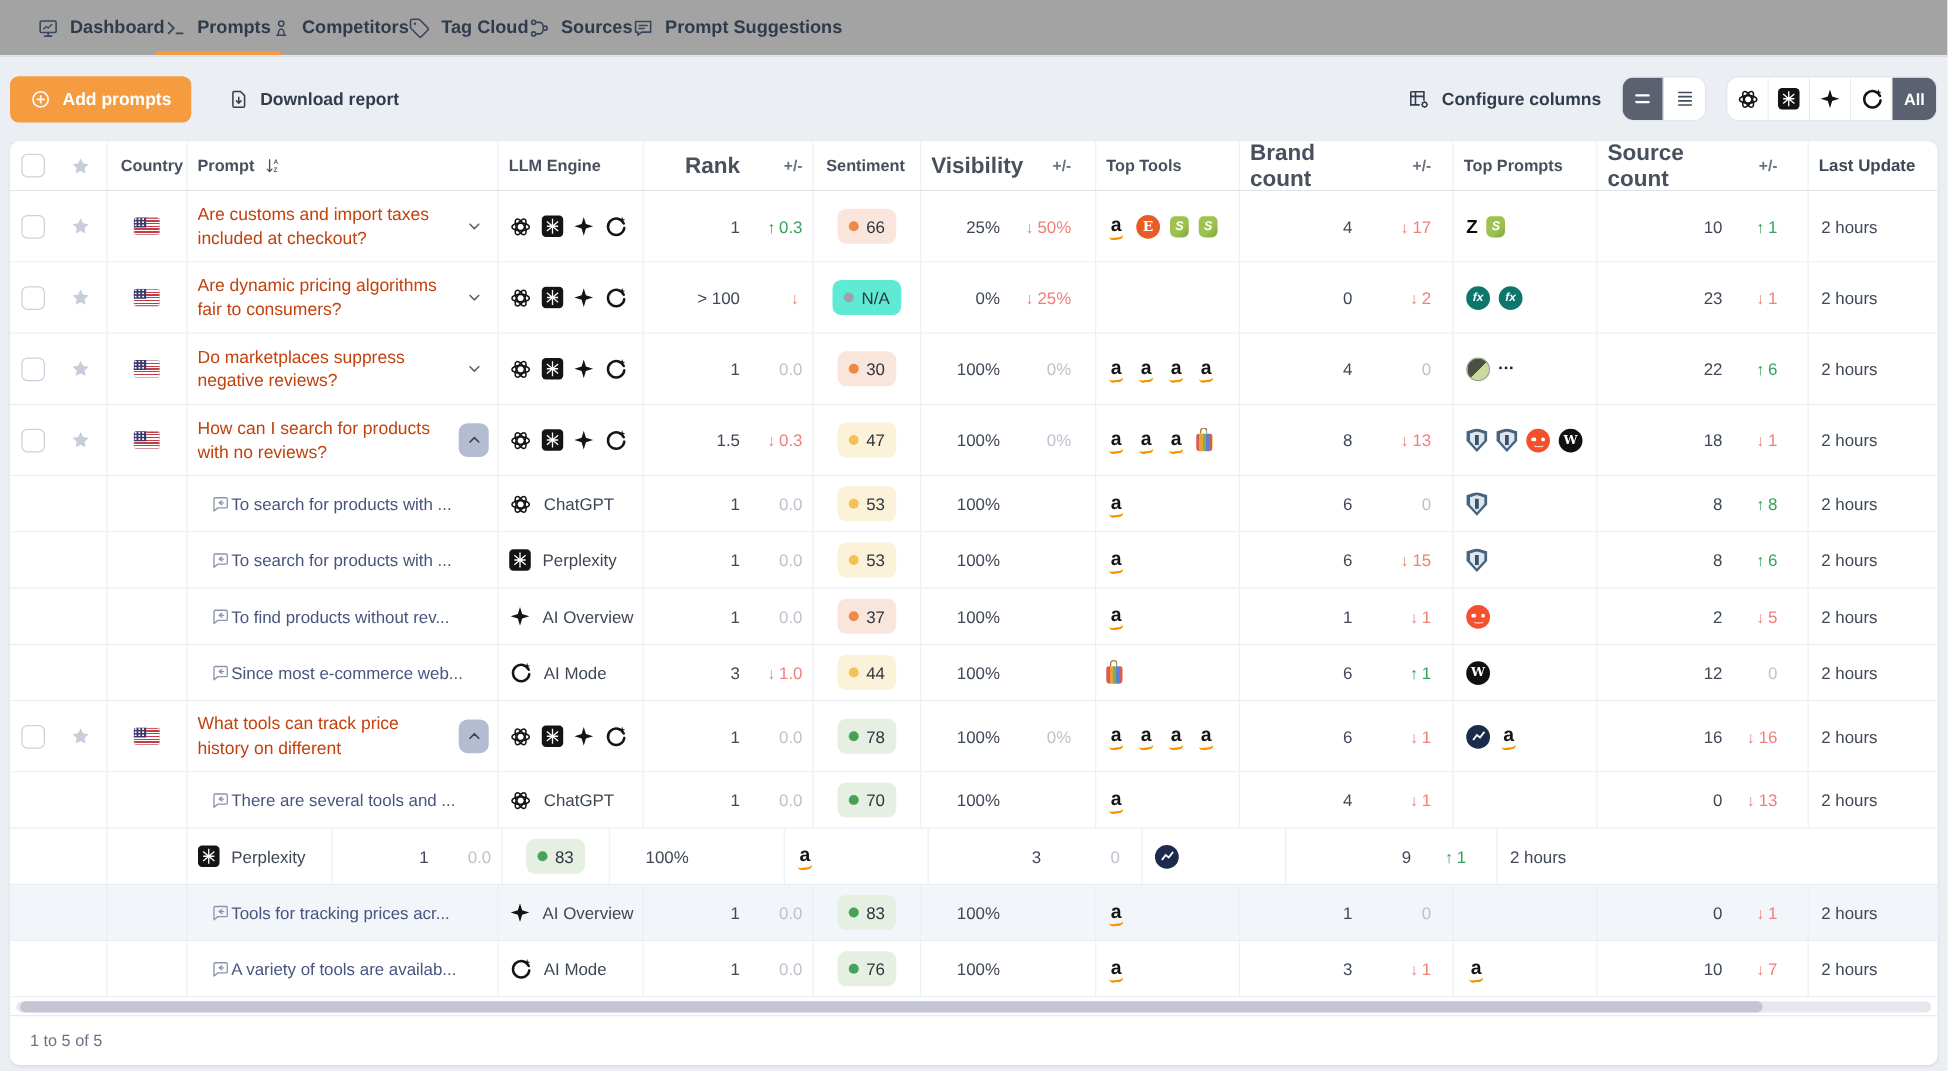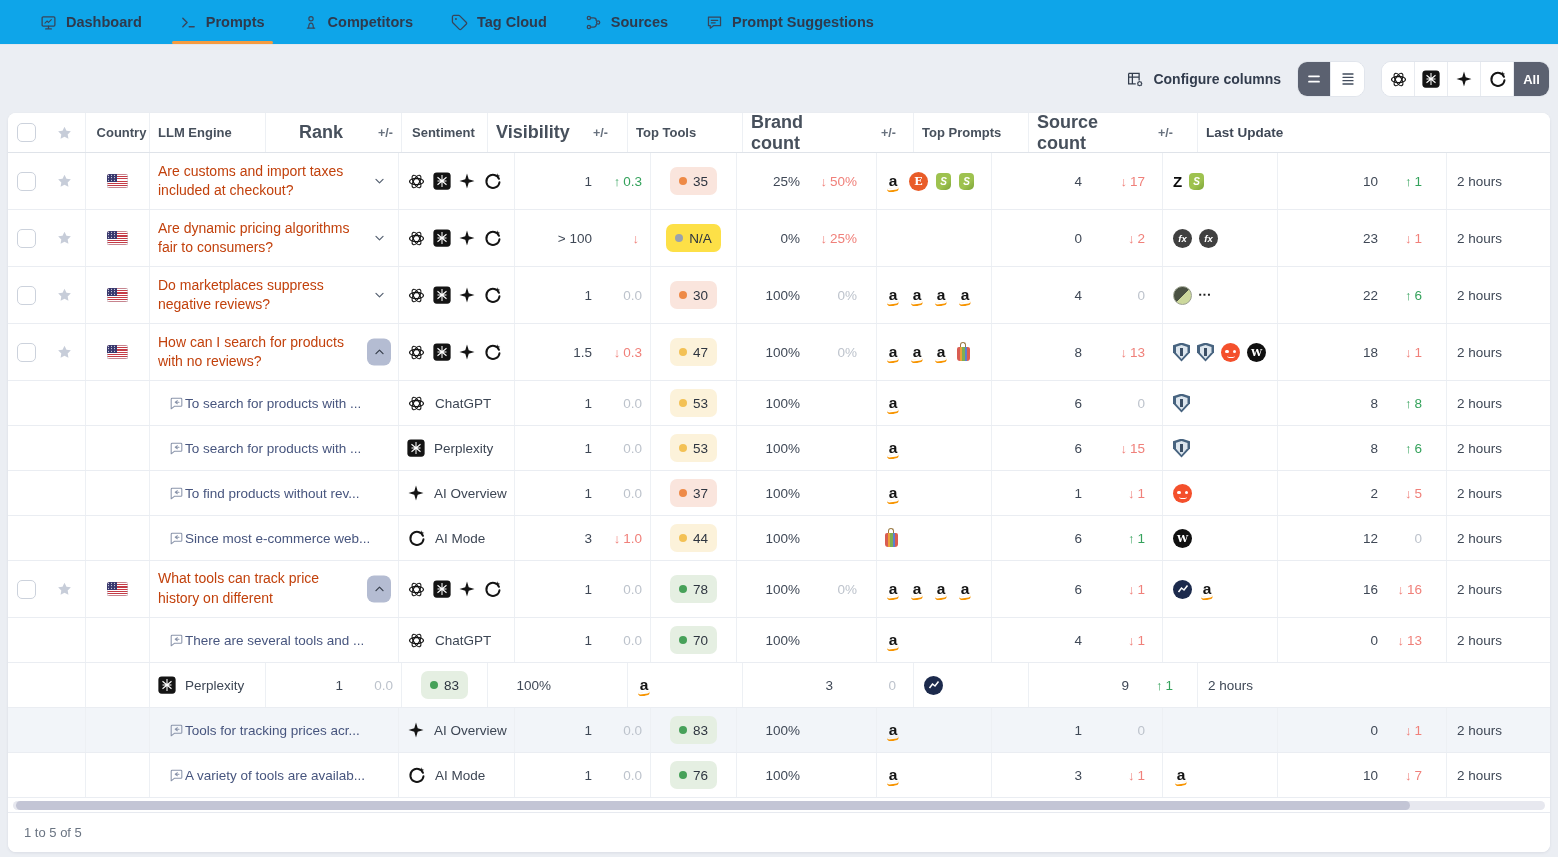--- a/index.html
+++ b/index.html
@@ -1,20 +1,20 @@
 <!DOCTYPE html>
 <html><head>
 <meta charset="utf-8">
 <style>
   *{box-sizing:border-box;margin:0;padding:0}
   body{width:1558px;height:857px;overflow:hidden;background:#ebeef3;
        font-family:"Liberation Sans","DejaVu Sans",sans-serif;color:#3d4654}
   
-  .nav{height:45px;background:#0ea5e9;border-bottom:1px solid #e3e7ed;display:flex;align-items:center;
-       padding-left:40px;gap:38px}
+  .nav{height:45px;background:#a3a3a3;border-bottom:1px solid #e3e7ed;display:flex;align-items:center;
+       padding-left:30px;}
   .tab{display:flex;align-items:center;gap:9px;font-size:14.5px;font-weight:600;color:#2f3a4d;
        height:100%;position:relative;cursor:pointer}
   .tab.active::after{content:"";position:absolute;left:-8px;right:-8px;bottom:0;height:3px;
        background:#f59b40;border-radius:2px}
   
   .toolbar{height:68px;display:flex;align-items:center;padding:0 8px}
   .tleft{display:flex;align-items:center;gap:30px}
   .addbtn{background:#f59b40;color:#fff;border:none;border-radius:7px;height:37px;padding:0 16px;
        display:flex;gap:9px;align-items:center;font-size:14px;font-weight:600;cursor:pointer;font-family:inherit}
   .ghostbtn{display:flex;gap:9px;align-items:center;color:#323c4d;font-size:14px;font-weight:600;
@@ -67,38 +67,38 @@
   .exp{position:absolute;right:7px;top:50%;transform:translateY(-50%);width:24px;height:27px;border:none;
        border-radius:7px;background:transparent;display:flex;align-items:center;justify-content:center;cursor:pointer}
   .exp.open{background:#b4bcd2}
   .elabel{font-size:13.5px;color:#3d4654;margin-left:2px}
   .badge{display:inline-flex;align-items:center;gap:6px;height:28px;padding:0 9px;border-radius:7px;
        font-size:13.5px;color:#2e3540}
   .dot{width:8px;height:8px;border-radius:50%;display:inline-block}
   .t-orange{background:#fae5dd}.t-orange .dot{background:#ee8a47}
   .t-yellow{background:#fcf2da}.t-yellow .dot{background:#f3c155}
   .t-green{background:#e5efe2}.t-green .dot{background:#47a159}
-  .t-grey{background:#fde047}.t-grey .dot{background:#9ba2ac}
+  .t-grey{background:#5eead4}.t-grey .dot{background:#9ba2ac}
   .cbx{display:inline-block;width:19px;height:19px;border:1.6px solid #ccd2dc;border-radius:5px;background:#fff;cursor:pointer}
   .ic,.js-icon{display:inline-flex;align-items:center;justify-content:center;line-height:1}
   
   .amz{position:relative;width:16px;height:21px;display:inline-flex;align-items:center;justify-content:center;
        font-weight:700;font-size:15.5px;color:#141414}
   .amz i{position:absolute;left:2px;width:12px;height:4px;bottom:0;border-bottom:2px solid #f79400;
        border-radius:0 0 10px 10px;transform:rotate(-8deg)}
   .etsy{width:19px;height:19px;border-radius:50%;background:#e95c28;color:#fff;text-align:center;
        font-family:"DejaVu Serif",serif;font-weight:700;font-size:11px;line-height:19px}
   .shopf{width:15px;height:17px;border-radius:4px 4px 5px 5px;background:linear-gradient(135deg,#9ec24f 60%,#7ba338);
        color:#fff;font-weight:700;font-size:10px;line-height:17px;text-align:center;font-style:italic}
   .gbag{position:relative;width:13px;height:14px;border-radius:2px 2px 3px 3px;margin-top:4px;
        background:repeating-linear-gradient(90deg,#d95d52 0 2.6px,#e9a23b 2.6px 5.2px,#7faf52 5.2px 7.8px,#5c7fd0 7.8px 10.4px)}
   .gbag i{position:absolute;top:-5px;left:3px;width:6px;height:5px;border:1.5px solid #9a7a45;border-bottom:none;
        border-radius:4px 4px 0 0}
   .zend{font-weight:800;font-size:15px;color:#0b0b0b}
-  .fxic{width:19px;height:19px;border-radius:50%;background:#404040;color:#fff;font-style:italic;
+  .fxic{width:19px;height:19px;border-radius:50%;background:#0f766e;color:#fff;font-style:italic;
        font-weight:700;font-size:9.5px;line-height:19px;text-align:center}
   .lens{width:19px;height:19px;border-radius:50%;background:linear-gradient(135deg,#4a5142 0 52%,#ccd89c 52%);
        border:1px solid #9aa08e}
   .dots3{font-size:8px;letter-spacing:1.5px;color:#1c1c1c;font-weight:700}
   .shld{position:relative;width:17px;height:19px;clip-path:polygon(50% 0,100% 14%,100% 52%,50% 100%,0 52%,0 14%);background:#47637f}
   .shld i{position:absolute;left:2.5px;right:2.5px;top:2.5px;bottom:2.5px;
        clip-path:polygon(50% 0,100% 14%,100% 52%,50% 100%,0 52%,0 14%);background:#dde6ee}
   .shld u{position:absolute;left:7px;top:5px;width:3px;height:8px;background:#3b4f66}
   .rddt{position:relative;width:19px;height:19px;border-radius:50%;background:#f4502c}
   .rddt i{position:absolute;top:7px;width:3.5px;height:3.5px;border-radius:50%;background:#fff}
@@ -176,20 +176,40 @@
         <svg width="17" height="17" viewBox="0 0 24 24" fill="none" stroke="#38455a" stroke-width="1.8" stroke-linejoin="round">
           <path d="M3.5 4.5h17v12h-10l-4.5 3.5v-3.5h-2.5z"></path>
           <path d="M7.5 9h9M7.5 12.5h5.5" stroke-linecap="round"></path>
         </svg>
       </span>
     <span>Prompt Suggestions</span>
   </div>
 </div>
 
 <div class="toolbar">
+  <div class="tleft">
+    <button class="addbtn">
+      <span class="js-icon">
+          <svg width="17" height="17" viewBox="0 0 24 24" fill="none" stroke="#ffffff" stroke-width="1.9" stroke-linecap="round">
+            <circle cx="12" cy="12" r="8.6"></circle>
+            <path d="M12 8.2v7.6M8.2 12h7.6"></path>
+          </svg>
+        </span>
+      <span>Add prompts</span>
+    </button>
+    <button class="ghostbtn">
+      <span class="js-icon">
+          <svg width="16" height="17" viewBox="0 0 24 24" fill="none" stroke="#333d4d" stroke-width="1.8" stroke-linecap="round" stroke-linejoin="round">
+            <path d="M14 2.5H6.5A1.5 1.5 0 0 0 5 4v16a1.5 1.5 0 0 0 1.5 1.5h11A1.5 1.5 0 0 0 19 20V7.5z"></path>
+            <path d="M12 9.5v6.5M9.2 13.7l2.8 2.8 2.8-2.8"></path>
+          </svg>
+        </span>
+      <span>Download report</span>
+    </button>
+  </div>
   <div class="tright">
     <button class="ghostbtn">
       <span class="js-icon">
           <svg width="18" height="18" viewBox="0 0 24 24" fill="none" stroke="#333d4d" stroke-width="1.7">
             <path d="M3.5 4.5h14v9.5M3.5 4.5v14h9.5M3.5 9.5h14M8.5 4.5v14"></path>
             <g stroke-width="1.4">
               <circle cx="18.2" cy="18.2" r="2.5"></circle>
               <path d="M18.2 14.6v1M18.2 20.8v1M14.6 18.2h1M20.8 18.2h1M15.7 15.7l.7.7M20 20l.7.7M20.7 15.7l-.7.7M16.4 20l-.7.7"></path>
             </g>
           </svg>
@@ -258,20 +278,32 @@
       <span class="cbx"></span>
       <span class="js-icon">
           <svg width="17" height="16" viewBox="0 0 24 24" fill="#c7cdd9">
             <path d="M12 2.5l2.95 6 6.6.95-4.78 4.65 1.13 6.57L12 17.57l-5.9 3.1 1.13-6.57L2.45 9.45l6.6-.95z"></path>
           </svg>
         </span>
     </div>
     <div class="cell c-country hcell">
       <span>Country</span>
     </div>
+    <div class="cell c-prompt hcell" style="gap:7px">
+      <span>Prompt</span>
+      <span class="js-icon">
+          <svg width="15" height="15" viewBox="0 0 24 24" fill="none" stroke="#49535f" stroke-width="1.7" stroke-linecap="round">
+            <path d="M7.5 4.5v15M4.5 16.5l3 3 3-3"></path>
+            <g fill="#49535f" stroke="none">
+              <text x="12.5" y="10" font-size="8.5" font-weight="700">A</text>
+              <text x="12.5" y="20" font-size="8.5" font-weight="700">Z</text>
+            </g>
+          </svg>
+        </span>
+    </div>
     <div class="cell c-engine hcell">
       <span>LLM Engine</span>
     </div>
     <div class="cell c-rank grp">
       <span class="gval">Rank</span>
       <span class="gdelta">+/-</span>
     </div>
     <div class="cell c-sent">
       <span>Sentiment</span>
     </div>
@@ -356,21 +388,21 @@
         <div class="cell c-rank grp">
           <span class="gval">1</span>
           <span class="gdelta up">
             <span class="js-icon ic">↑</span>
             <span>0.3</span>
           </span>
         </div>
         <div class="cell c-sent">
           <span class="badge t-orange">
             <i class="dot"></i>
-            <span>35</span>
+            <span>66</span>
           </span>
         </div>
         <div class="cell c-vis grp">
           <span class="gval">25%</span>
           <span class="gdelta down">
             <span class="js-icon ic">↓</span>
             <span>50%</span>
           </span>
         </div>
         <div class="cell c-brands">

